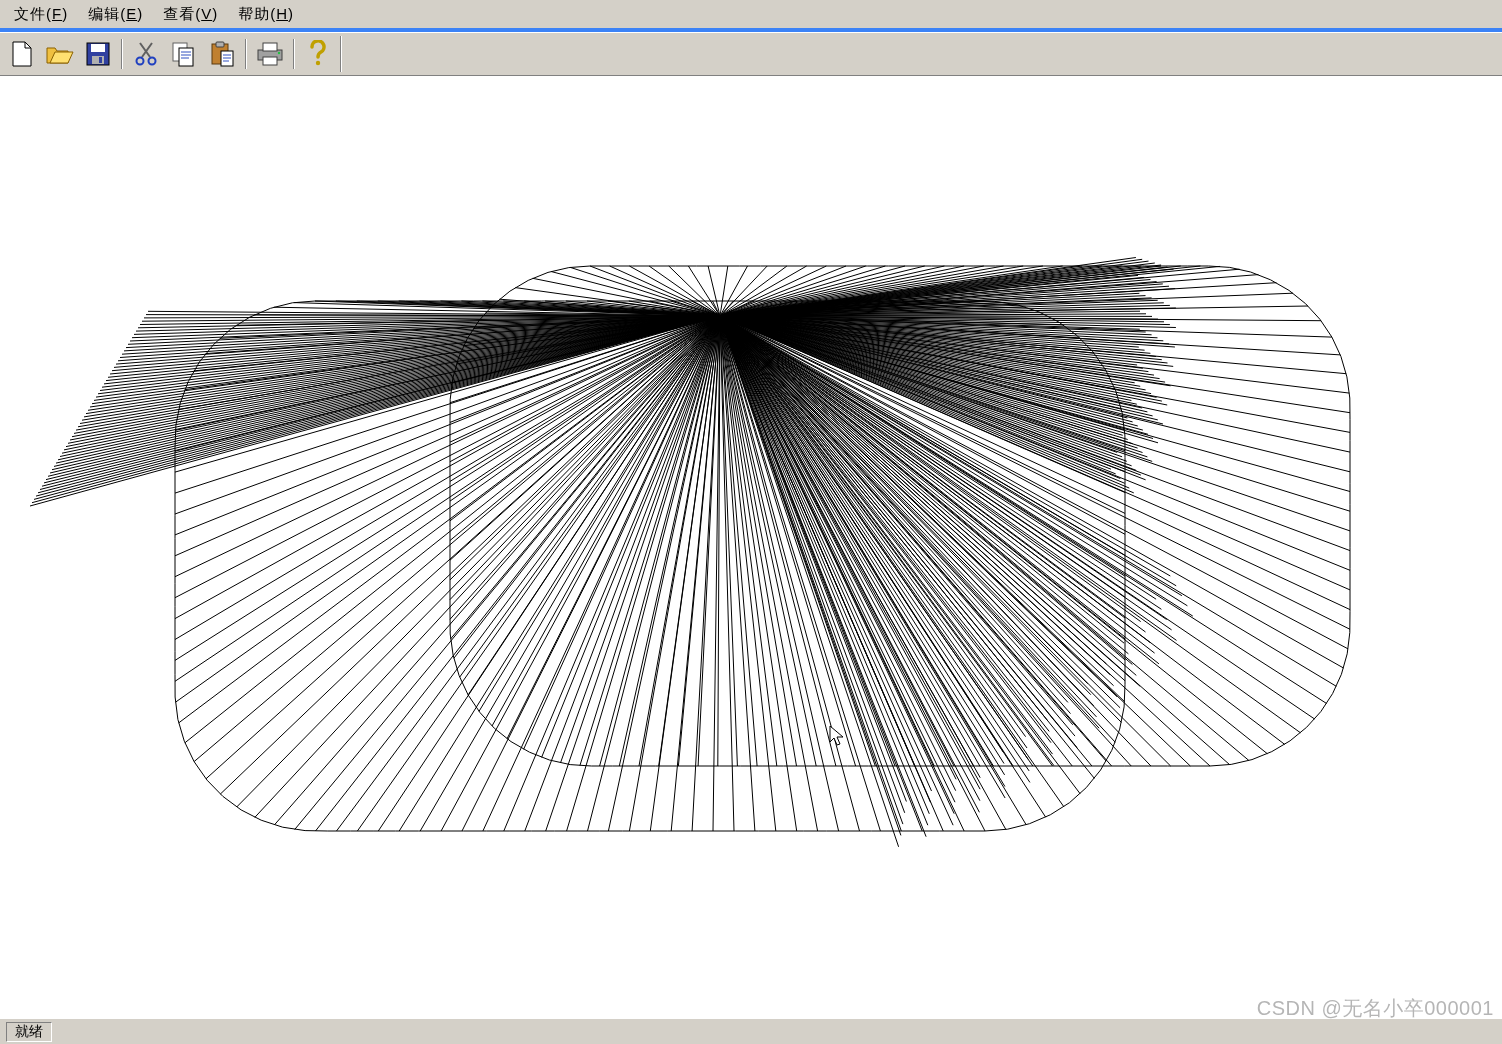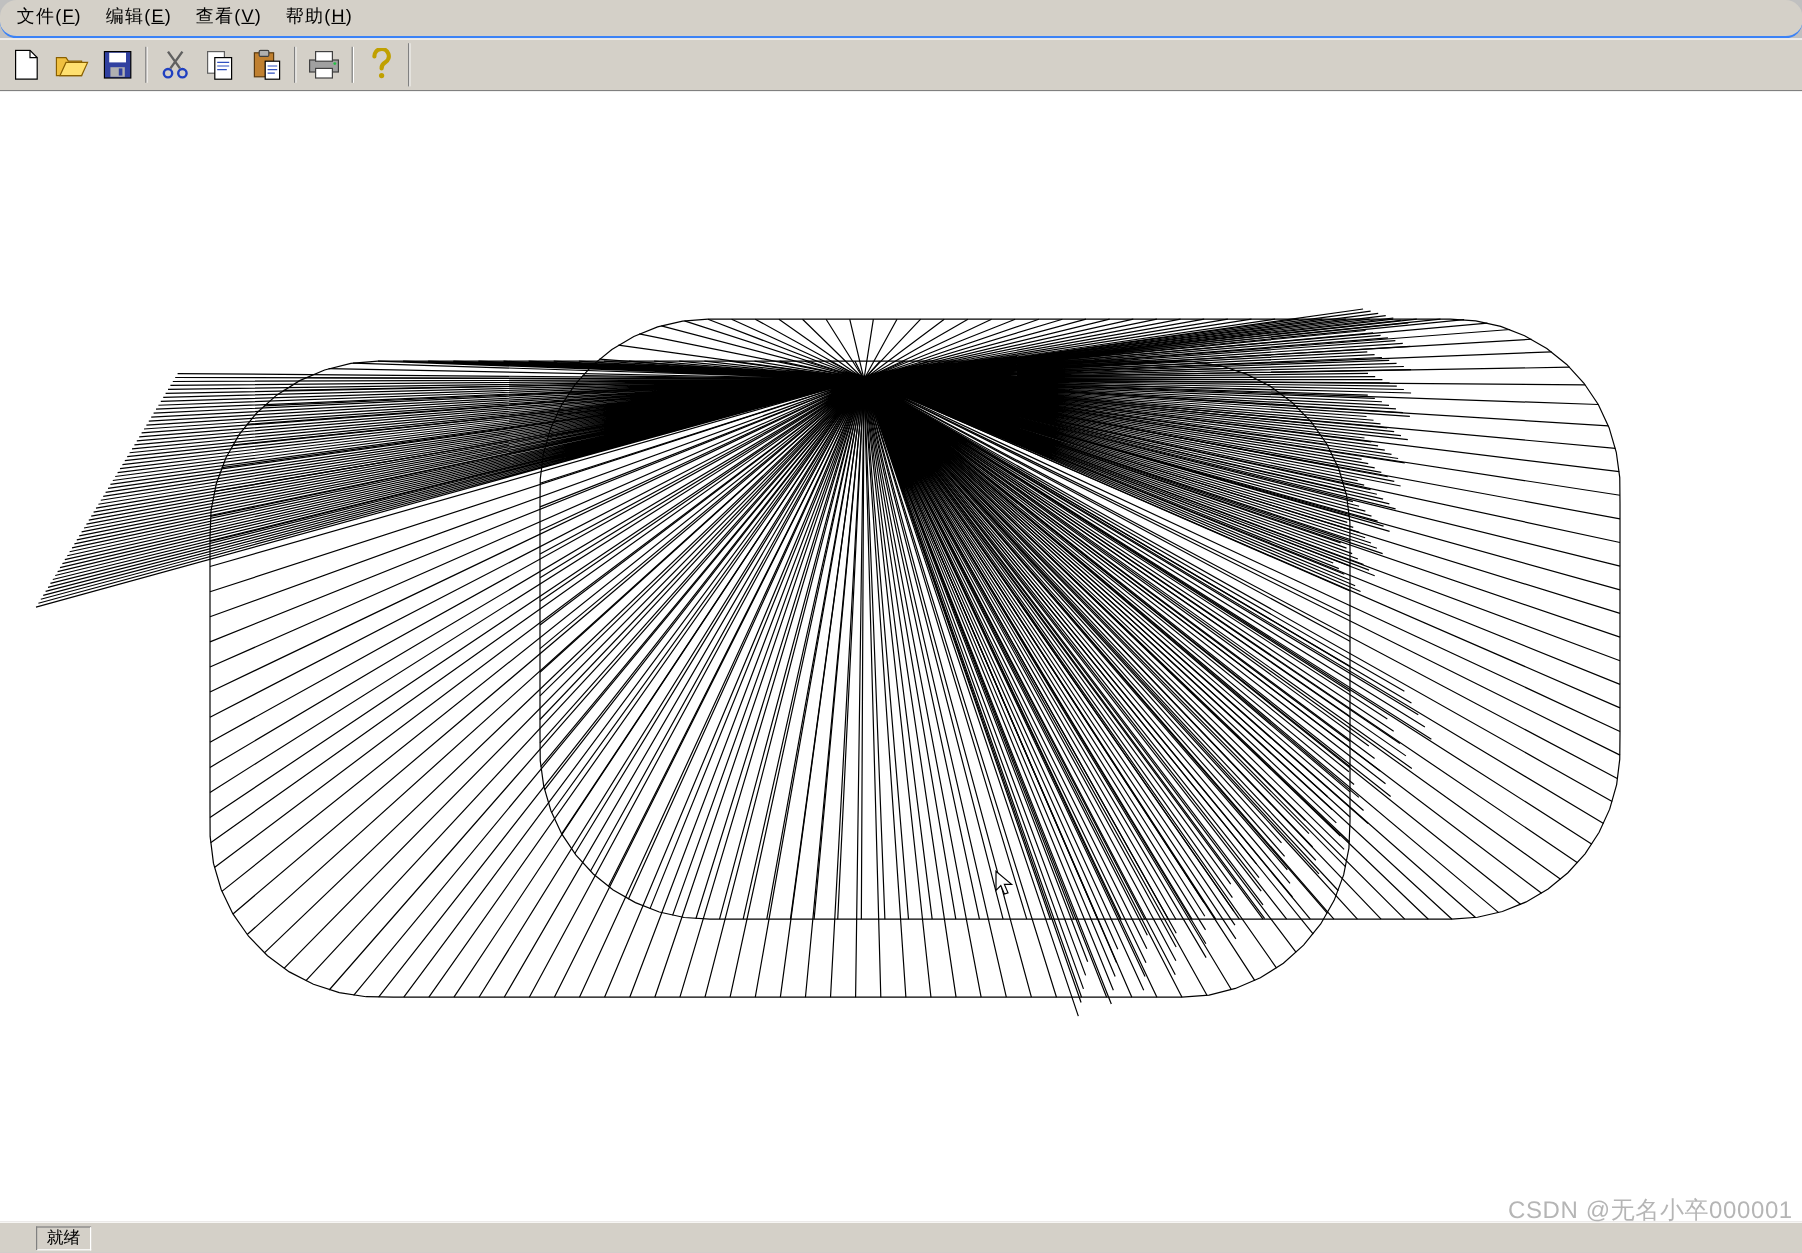--- a/index.html
+++ b/index.html
@@ -11,24 +11,23 @@
   height: 1044px;
   overflow: hidden;
   position: relative;
 }
 
 
 .menubar {
   background: #d4d0c8;
   height: 32px;
   display: flex;
-  align-items: flex-start;
+  align-items: flex-end;
   padding: 0 4px;
-  border-bottom: 2px solid #3b82f6;
-  border-radius: 14px;
+  border-bottom: 4px solid #3b82f6;
 }
 .menu-item {
   padding: 4px 10px;
   cursor: default;
   font-size: 15px;
   letter-spacing: 1px;
 }
 .menu-item .uline { text-decoration: underline; }
 
 
@@ -88,21 +87,21 @@
   align-items: center;
   padding: 0 6px;
   font-size: 14px;
 }
 .status-cell {
   border: 1px solid #808080;
   border-top-color:#808080; border-left-color:#808080;
   border-bottom-color:#fff; border-right-color:#fff;
   padding: 1px 8px;
   height: 20px;
-  display:flex; align-items:center;margin-left:24px;
+  display:flex; align-items:center;
 }
 
 
 .watermark {
   position: absolute;
   right: 8px;
   bottom: 22px;
   color: rgba(120,120,120,0.55);
   font-size: 20px;
   font-family: Arial, sans-serif;

